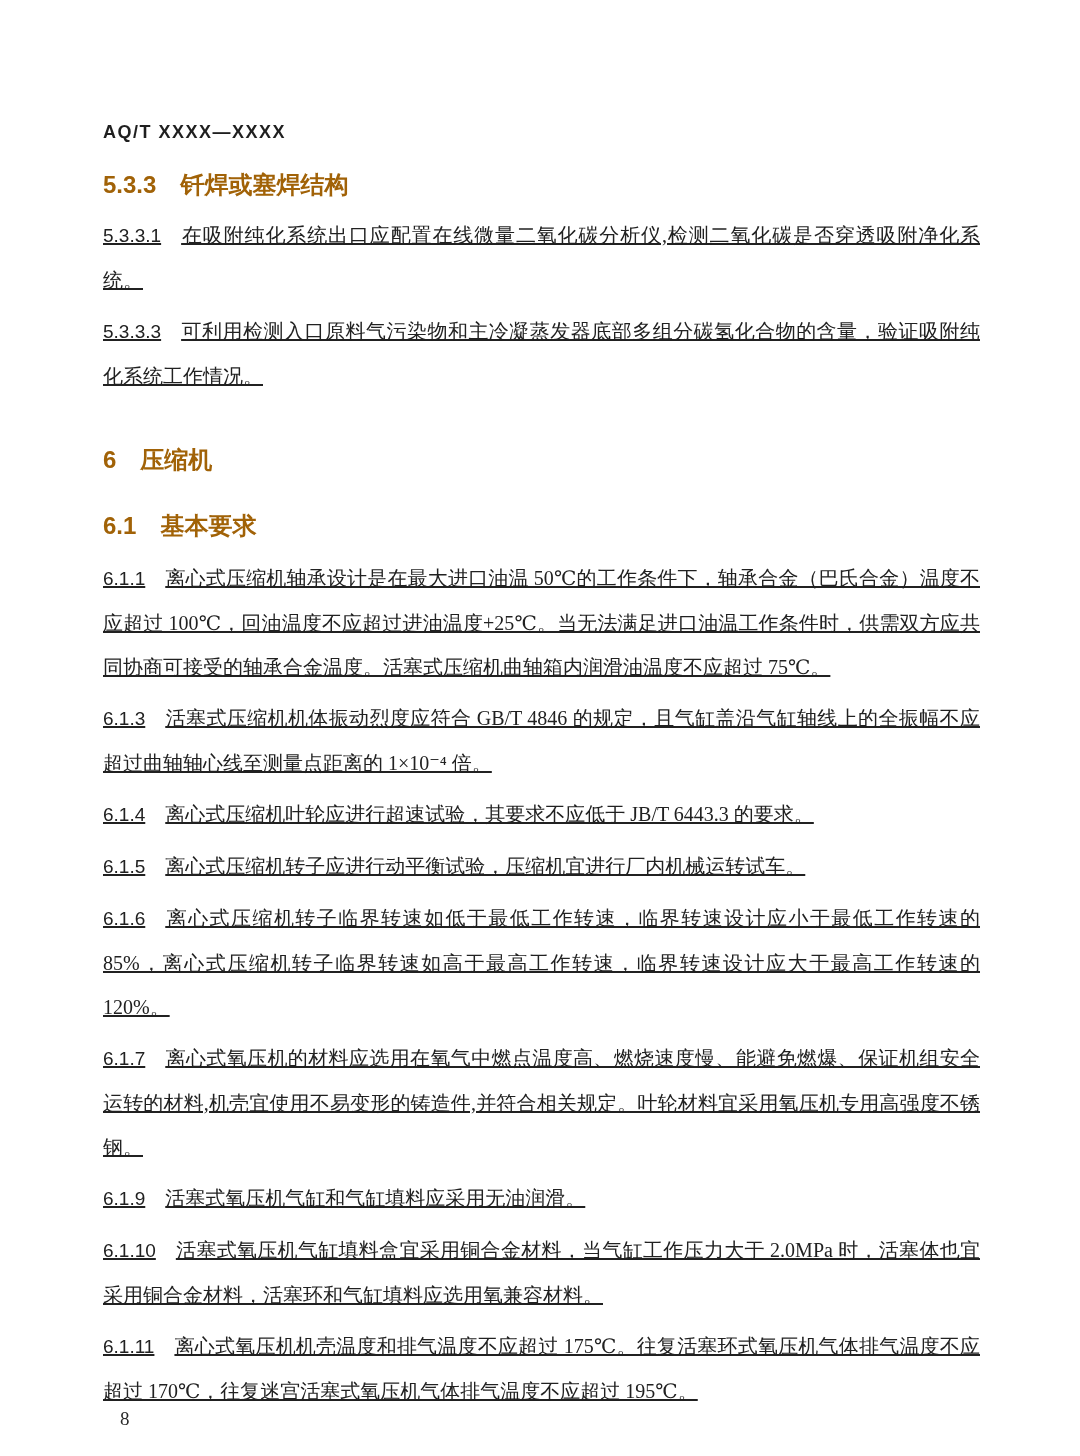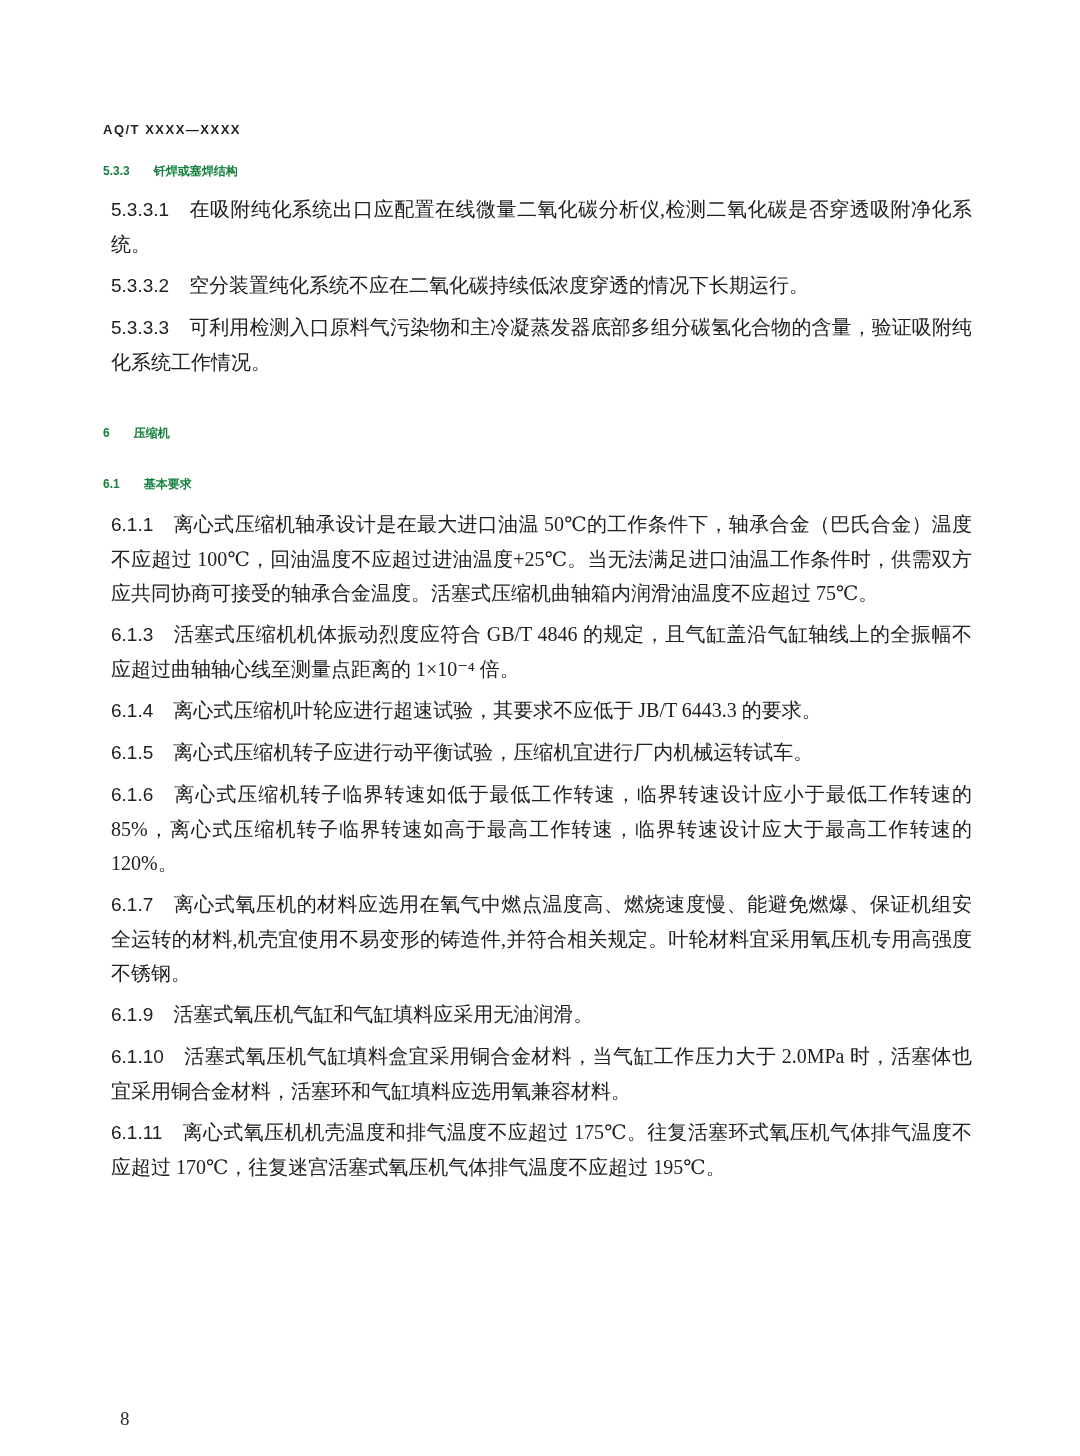--- a/index.html
+++ b/index.html
@@ -14,47 +14,48 @@
     margin: 0 auto;
     background: #ffffff;
     box-sizing: border-box;
     padding: 122px 100px 0 103px;
     overflow: hidden;
     color: #212121;
     font-family: "Liberation Serif", "DejaVu Serif", serif;
   }
   .std-code {
     font-family: "Liberation Sans", "DejaVu Sans", sans-serif;
-    font-size: 13px;
+    font-size: 18px;
     font-weight: 600;
     letter-spacing: 1.5px;
     color: #1f1f1f;
     margin: 0 0 6px 0;
   }
   .h-section, .h-sub, .h-sub3 {
     font-family: "Liberation Sans", "DejaVu Sans", sans-serif;
     font-weight: 700;
-    font-size: 12px;
-    color: #15803d;
+    font-size: 24px;
+    color: #a16207;
     display: flex;
     align-items: baseline;
   }
   .h-sub3 { margin: 26px 0 12px 0; }
   .h-section { margin: 46px 0 16px 0; }
   .h-sub { margin: 34px 0 14px 0; text-align: center; }
   .h-section .cnum, .h-sub .cnum, .h-sub3 .cnum {
     margin-right: 24px;
     font-weight: 700;
   }
   p.clause {
     font-size: 20px;
-    line-height: 34px;
-    margin: 7px 8px;
+    line-height: 44px;
+    margin: 7px 0;
     text-align: justify;
     text-justify: inter-ideograph;
+    text-decoration: underline;
   }
   p.clause .cnum {
     font-family: "Liberation Sans", "DejaVu Sans", sans-serif;
     font-size: 19px;
     margin-right: 20px;
     white-space: nowrap;
   }
   .page-number {
     position: absolute;
     left: 120px;
@@ -71,21 +72,20 @@
 
   <div class="std-code">AQ/T XXXX—XXXX</div>
 
   <div class="h-sub3">
     <span class="cnum">5.3.3</span>
     <span>钎焊或塞焊结构</span>
   </div>
 
   <p class="clause"><span class="cnum">5.3.3.1</span><span>在吸附纯化系统出口应配置在线微量二氧化碳分析仪,检测二氧化碳是否穿透吸附净化系统。</span></p>
 
-  <p class="clause"><span class="cnum">5.3.3.2</span><span>空分装置纯化系统不应在二氧化碳持续低浓度穿透的情况下长期运行。</span></p>
 
   <p class="clause"><span class="cnum">5.3.3.3</span><span>可利用检测入口原料气污染物和主冷凝蒸发器底部多组分碳氢化合物的含量，验证吸附纯化系统工作情况。</span></p>
 
   <div class="h-section">
     <span class="cnum">6</span>
     <span>压缩机</span>
   </div>
 
   <div class="h-sub">
     <span class="cnum">6.1</span>

